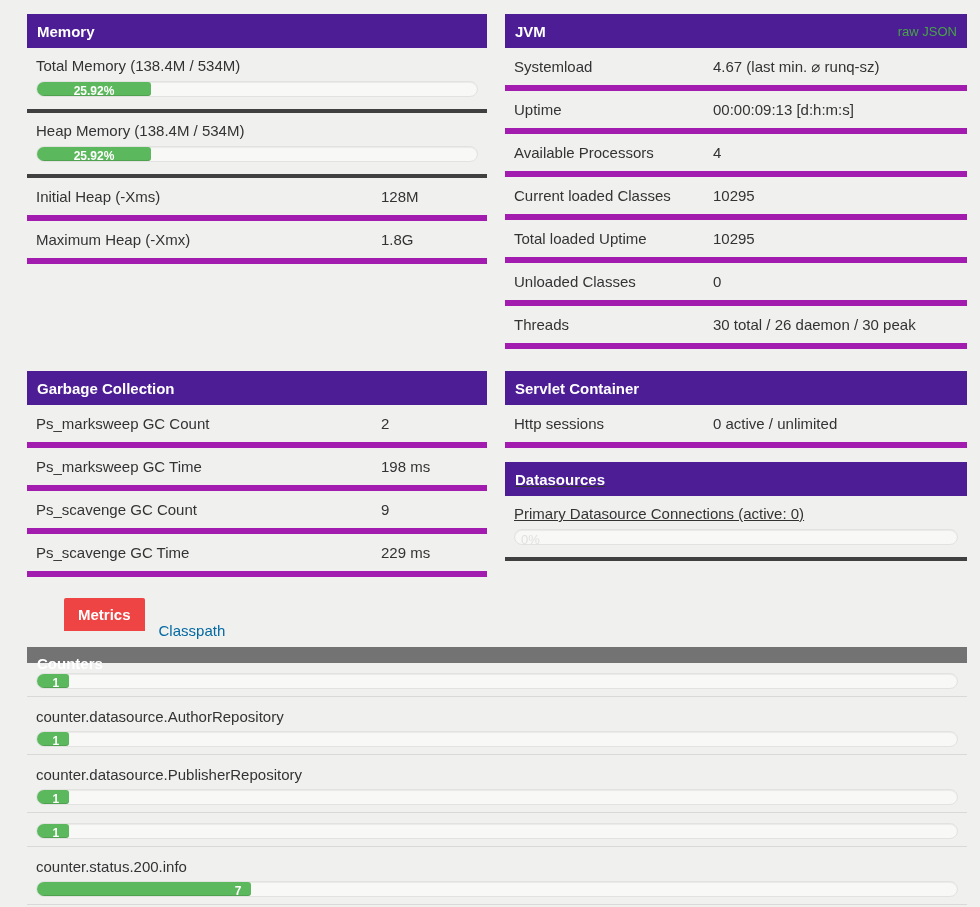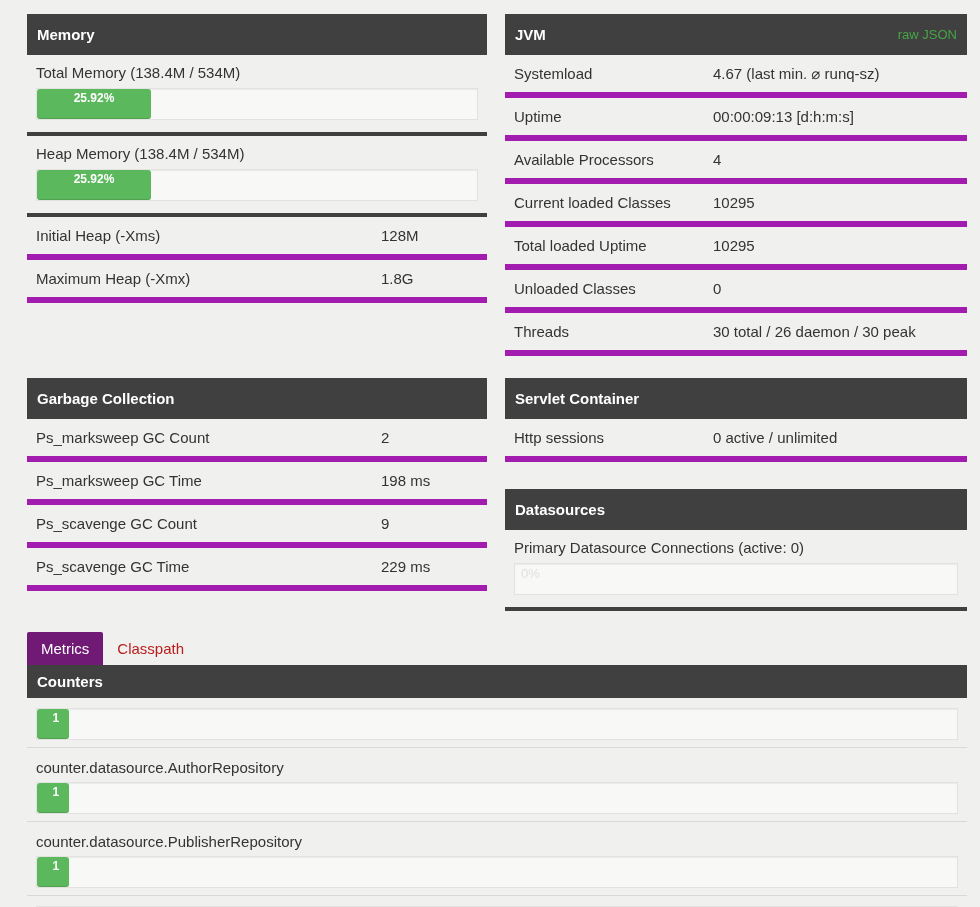--- a/index.html
+++ b/index.html
@@ -14,25 +14,25 @@
 
   
   .grid {
     display: grid;
     grid-template-columns: 460px 462px;
     column-gap: 18px;
     row-gap: 22px;
     align-items: start;
   }
   .panel-header {
-    background: #404040;
-    color: #fff;
-    font-weight: bold;
-    font-size: 15px;
-    height: 41px;
+    background: #4c1d95;
+    color: #fff;
+    font-weight: bold;
+    font-size: 15px;
+    height: 34px;
     line-height: 33px;
     padding: 8px 10px;
     display: flex;
     justify-content: space-between;
     align-items: center;
   }
   .raw-link {
     color: #47a447;
     font-weight: normal;
     font-size: 13px;
@@ -50,24 +50,24 @@
   .cols45 .kv-row .k { flex: 0 0 199px; }
   .kv-row .v { flex: 1; }
 
   
   .gauge-row {
     padding: 8px 9px 12px 9px;
     border-bottom: 4px solid #404040;
   }
   .gauge-label { font-size: 15px; line-height: 19px; margin-bottom: 6px; }
   .track {
-    height: 32px;
+    height: 16px;
     background: #f8f8f7;
     border: 1px solid #e2e2e1;
-    border-radius: 0;
+    border-radius: 8px;
     box-shadow: inset 0 1px 1px rgba(0,0,0,0.06);
     overflow: hidden;
     position: relative;
   }
   .fill {
     height: 100%;
     background: #5cb85c;
     border-radius: 3px;
     color: #fff;
     font-size: 12px;
@@ -77,44 +77,45 @@
     box-shadow: inset 0 -1px 0 rgba(0,0,0,0.12);
   }
   .faint-label {
     position: absolute;
     left: 6px; top: 0;
     color: #e0e0de;
     font-size: 13px;
     line-height: 19px;
   }
 
-  .right-stack section + section { margin-top: 27px; }
+  .right-stack section + section { margin-top: 14px; text-decoration: underline; }
 
   
   .tabs { margin-top: 21px; display: flex; }
   .tab {
     height: 33px;
     line-height: 33px;
     padding: 0 14px;
     font-size: 15px;
     cursor: pointer;
   }
   .tab.active {
-    background: #701a75;
-    color: #fff;
-    font-weight: normal;
+    background: #ef4444;
+    color: #fff;
+    font-weight: bold;
     border-radius: 2px 2px 0 0;
-  }
-  .tab.inactive { color: #b91c1c; }
+    margin-left: 37px;
+  }
+  .tab.inactive { color: #0369a1; margin-top: 16px; }
   .counters-header {
-    background: #404040;
-    color: #fff;
-    font-weight: bold;
-    font-size: 15px;
-    height: 33px;
+    background: #737373;
+    color: #fff;
+    font-weight: bold;
+    font-size: 15px;
+    height: 16px;
     line-height: 33px;
     padding: 0 10px;
   }
   .counter-row {
     padding: 10px 9px 7px 9px;
     border-bottom: 1px solid #d9d9d8;
   }
   .counter-label { font-size: 15px; line-height: 19px; margin-bottom: 5px; }
   .counter-row .fill {
     min-width: 32px;

